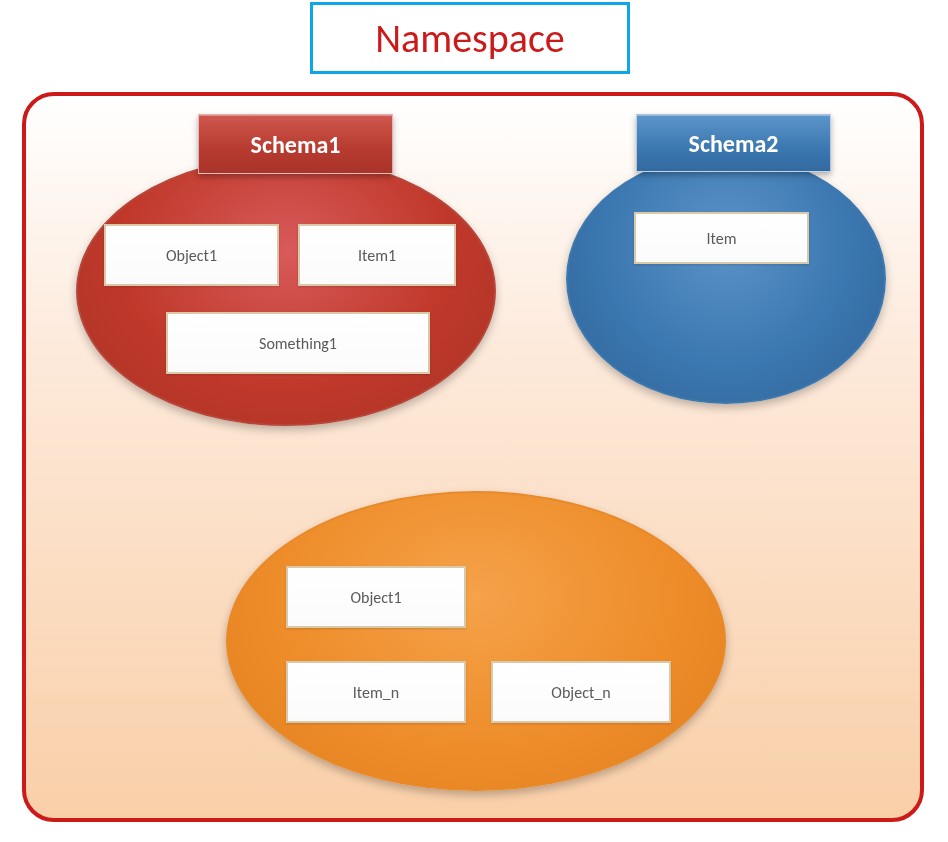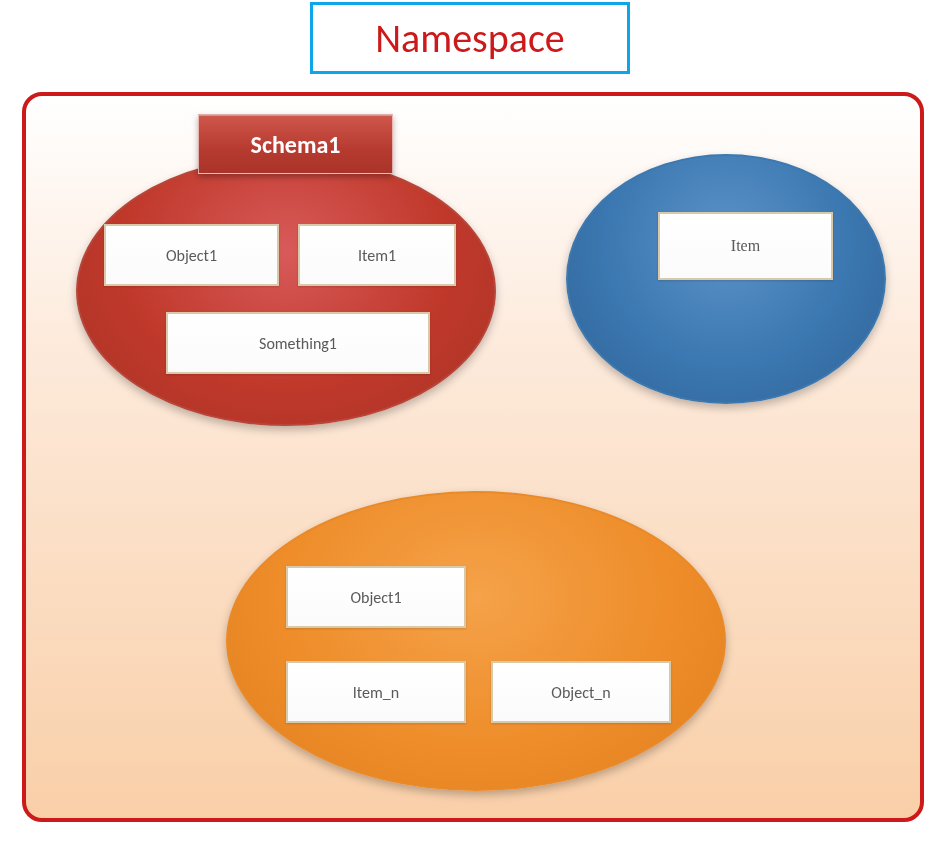--- a/index.html
+++ b/index.html
@@ -38,21 +38,21 @@
   }
 
   
   .outer {
     position: absolute;
     left: 22px;
     top: 92px;
     width: 902px;
     height: 730px;
     border: 4px solid #cc1a1a;
-    border-radius: 20px;
+    border-radius: 32px;
     background: linear-gradient(180deg, #ffffff 0%, #fdeadb 35%, #f9cfa8 100%);
     overflow: visible;
   }
 
   
   .schema {
     position: absolute;
   }
   .schema .ellipse {
     position: absolute;
@@ -103,21 +103,21 @@
   .s2 { left: 540px; top: 18px; width: 325px; height: 300px; }
   .s2 .ellipse {
     left: 0; top: 40px; width: 320px; height: 250px;
     background: radial-gradient(ellipse at 50% 35%, #5b93c8 0%, #3b77b0 55%, #2f6396 100%);
     border: 2px solid #3d78af;
   }
   .s2 .badge {
     left: 70px; top: 0; width: 195px; height: 58px;
     background: linear-gradient(180deg, #5c95c9 0%, #3b77b0 60%, #336aa0 100%);
   }
-  .s2 .o1 { left: 92px; top: 98px;  width: 175px; height: 68px; font-family: Liberation Serif, serif; }
+  .s2 .o1 { left: 68px; top: 98px;  width: 175px; height: 52px; }
   .s2 .o2 { left: 75px; top: 185px; width: 175px; height: 60px; }
 
   
   .sn { left: 200px; top: 350px; width: 500px; height: 350px; }
   .sn .ellipse {
     left: 0; top: 45px; width: 500px; height: 300px;
     background: radial-gradient(ellipse at 50% 35%, #f5a24a 0%, #ee8d2a 55%, #e07e1d 100%);
     border: 2px solid #e88a2a;
   }
   .sn .badge {
@@ -145,20 +145,23 @@
       <div class="badge">
         <span>Schema1</span>
       </div>
       <div class="obj o1">Object1</div>
       <div class="obj o2">Item1</div>
       <div class="obj o3">Something1</div>
     </div>
 
     <div class="schema s2">
       <div class="ellipse"></div>
+      <div class="badge">
+        <span>Schema2</span>
+      </div>
       <div class="obj o1">Item</div>
     </div>
 
     <div class="schema sn">
       <div class="ellipse"></div>
       <div class="obj o1">Object1</div>
       <div class="obj o3">Item_n</div>
       <div class="obj o4">Object_n</div>
     </div>
 

